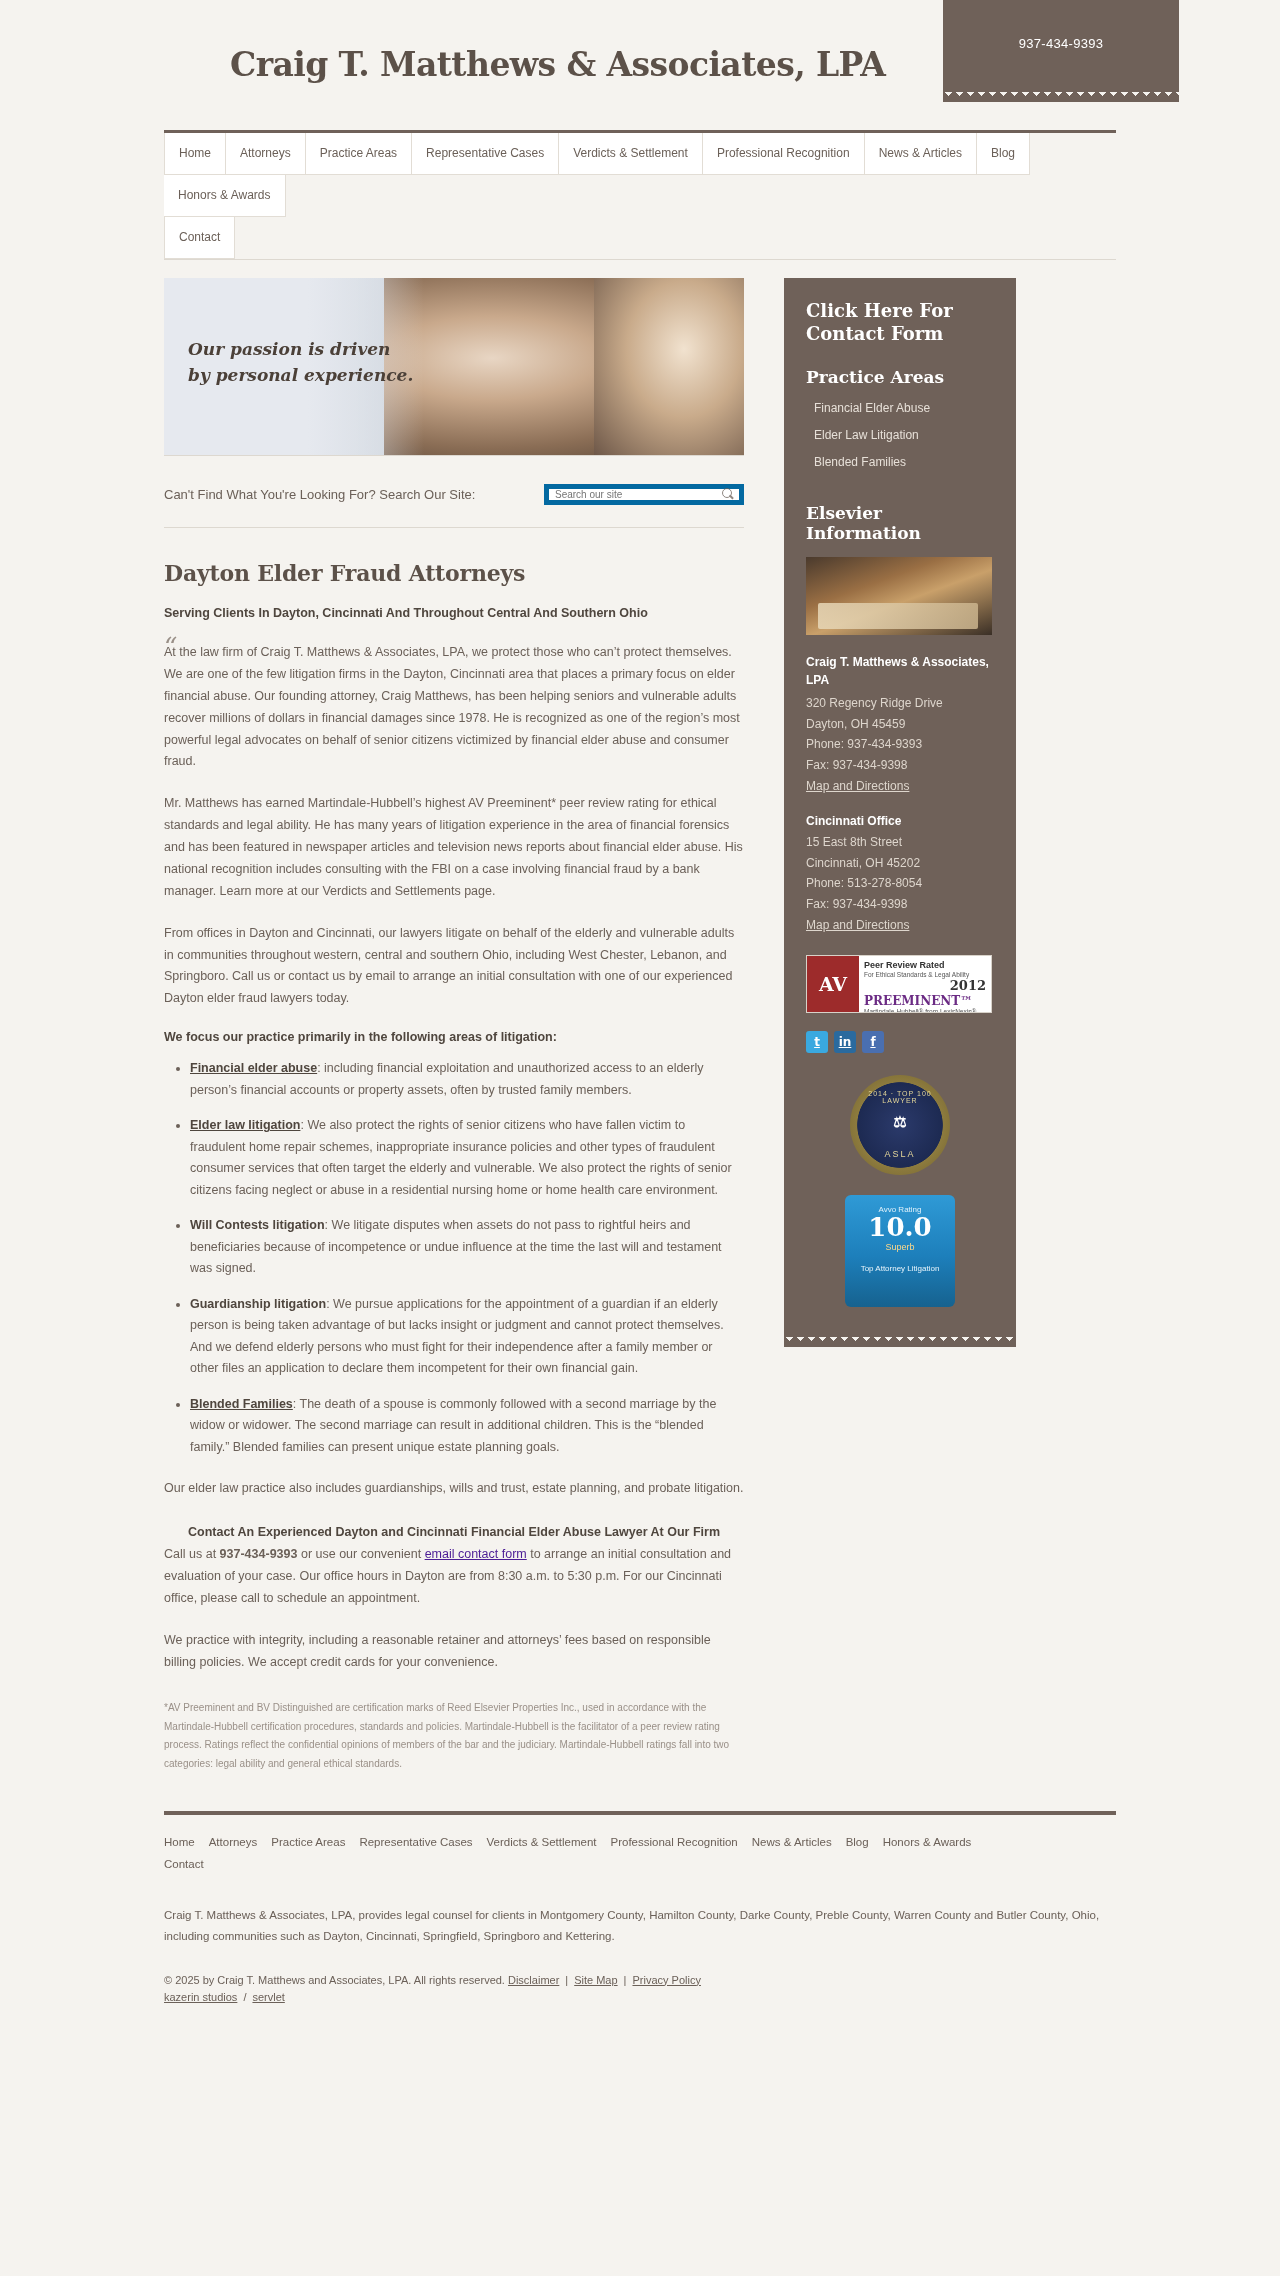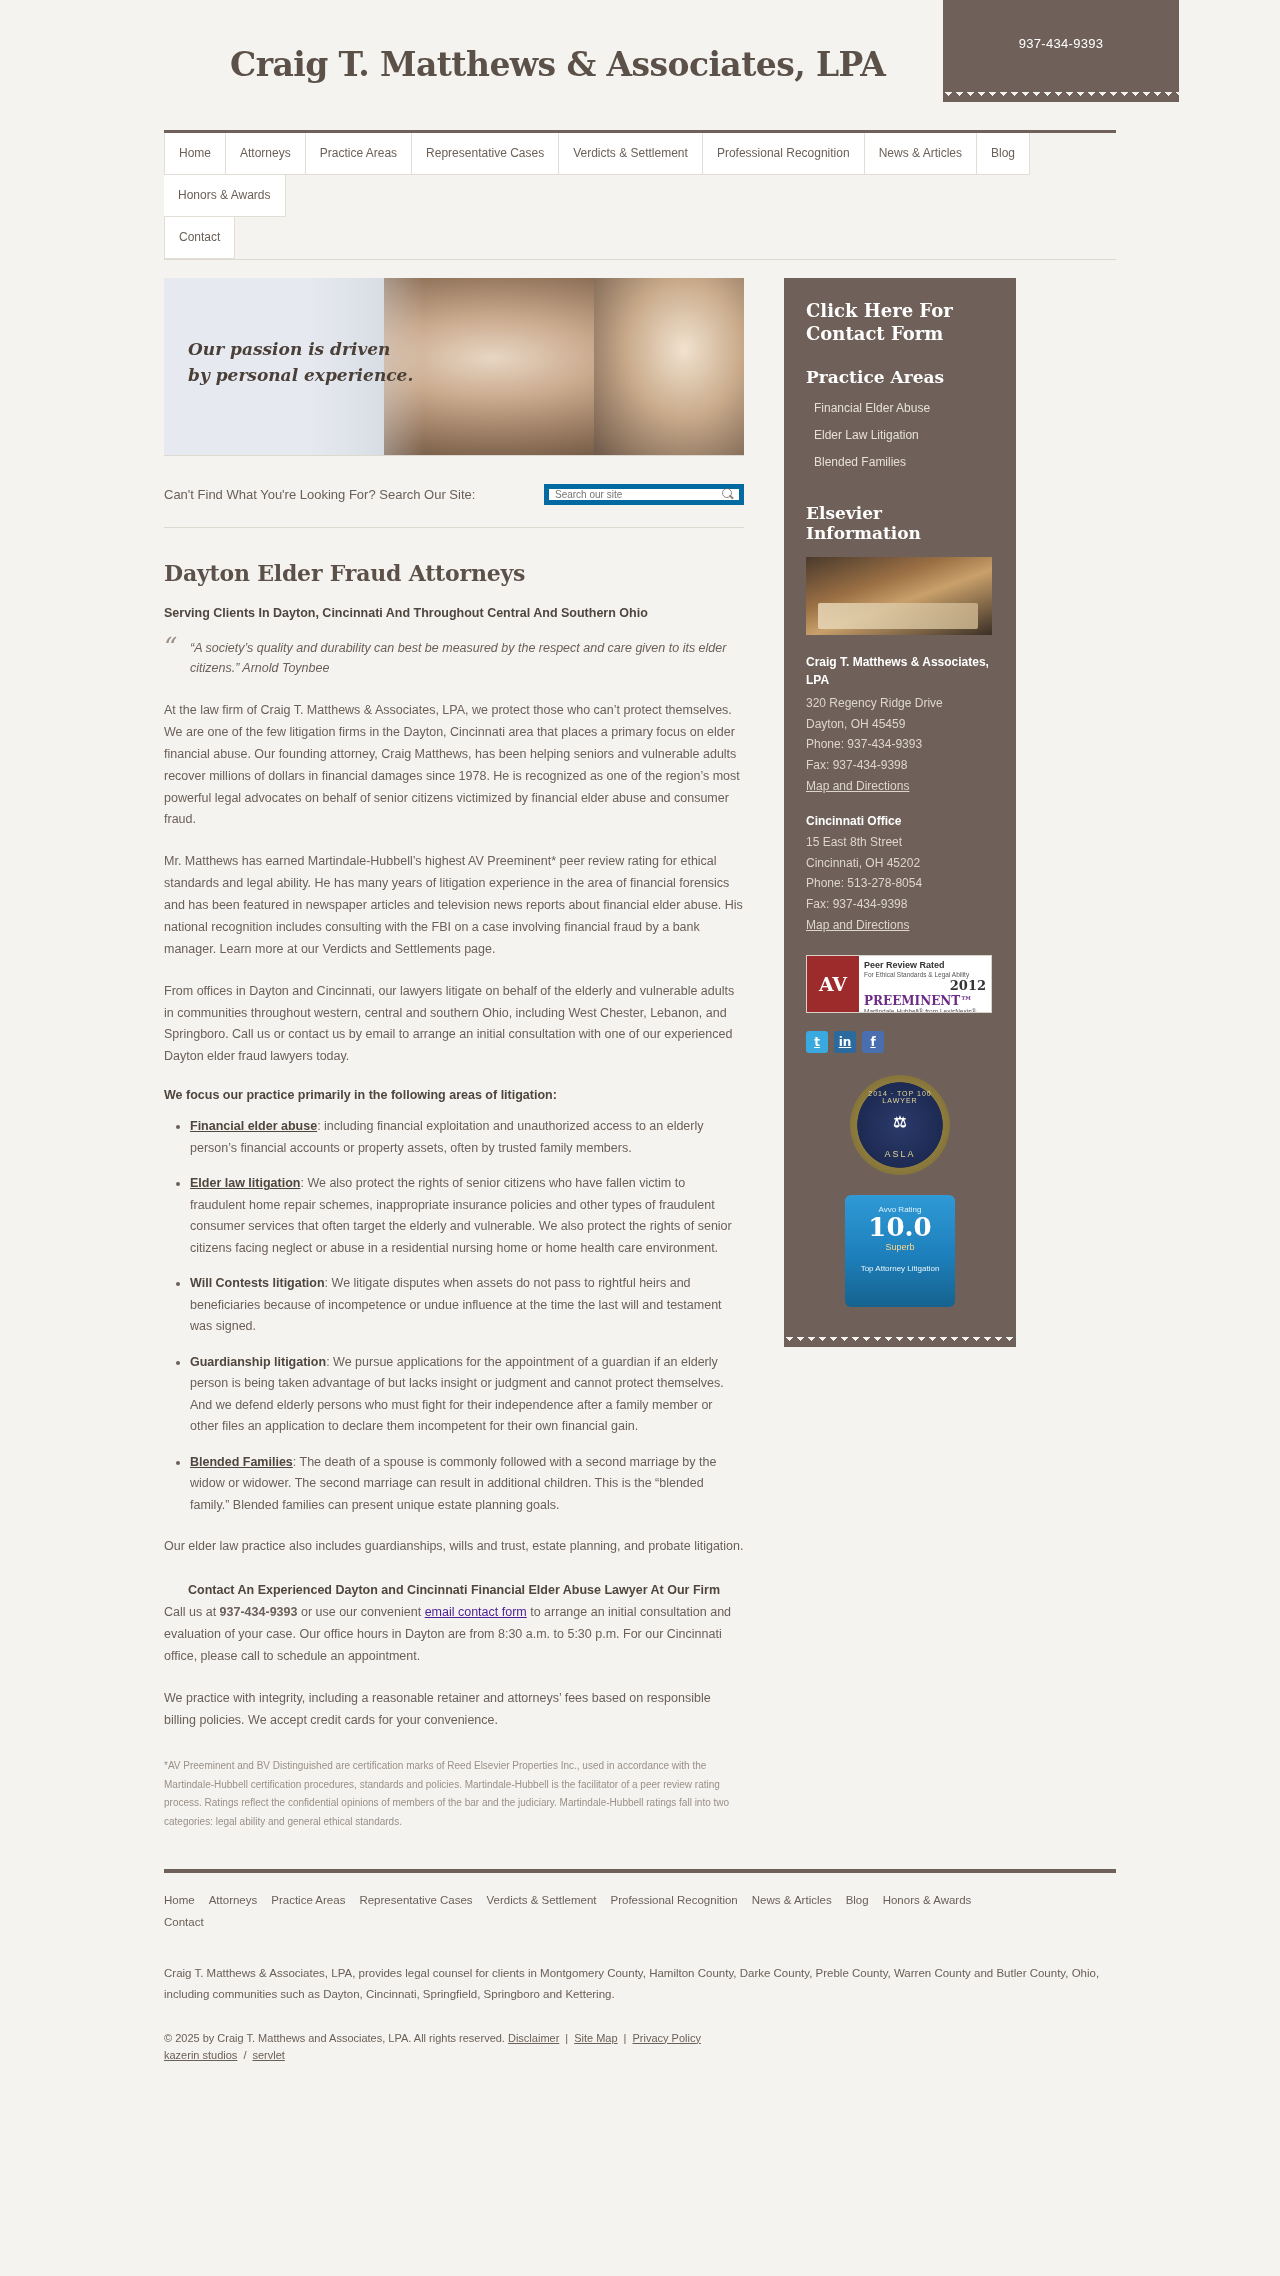--- a/index.html
+++ b/index.html
@@ -291,21 +291,20 @@
           <span class="mag"></span>
         </div>
       </div>
 
       <h1 class="page-title">Dayton Elder Fraud Attorneys</h1>
 
       <p class="subhead">Serving Clients In Dayton, Cincinnati And Throughout Central And Southern Ohio</p>
 
       <div class="quote">
         <span class="qmark">“</span>
-        <span>“A society’s quality and durability can best be measured by the respect and care given to its elder citizens.” Arnold Toynbee</span>
       </div>
 
       <p class="body">At the law firm of Craig T. Matthews &amp; Associates, LPA, we protect those who can’t protect themselves. We are one of the few litigation firms in the Dayton, Cincinnati area that places a primary focus on elder financial abuse. Our founding attorney, Craig Matthews, has been helping seniors and vulnerable adults recover millions of dollars in financial damages since 1978. He is recognized as one of the region’s most powerful legal advocates on behalf of senior citizens victimized by financial elder abuse and consumer fraud.</p>
       <p class="body">Mr. Matthews has earned Martindale-Hubbell’s highest AV Preeminent* peer review rating for ethical standards and legal ability. He has many years of litigation experience in the area of financial forensics and has been featured in newspaper articles and television news reports about financial elder abuse. His national recognition includes consulting with the FBI on a case involving financial fraud by a bank manager. Learn more at our Verdicts and Settlements page.</p>
       <p class="body">From offices in Dayton and Cincinnati, our lawyers litigate on behalf of the elderly and vulnerable adults in communities throughout western, central and southern Ohio, including West Chester, Lebanon, and Springboro. Call us or contact us by email to arrange an initial consultation with one of our experienced Dayton elder fraud lawyers today.</p>
 
       <p class="bold-lead">We focus our practice primarily in the following areas of litigation:</p>
 
       <ul class="areas">
         <li>

